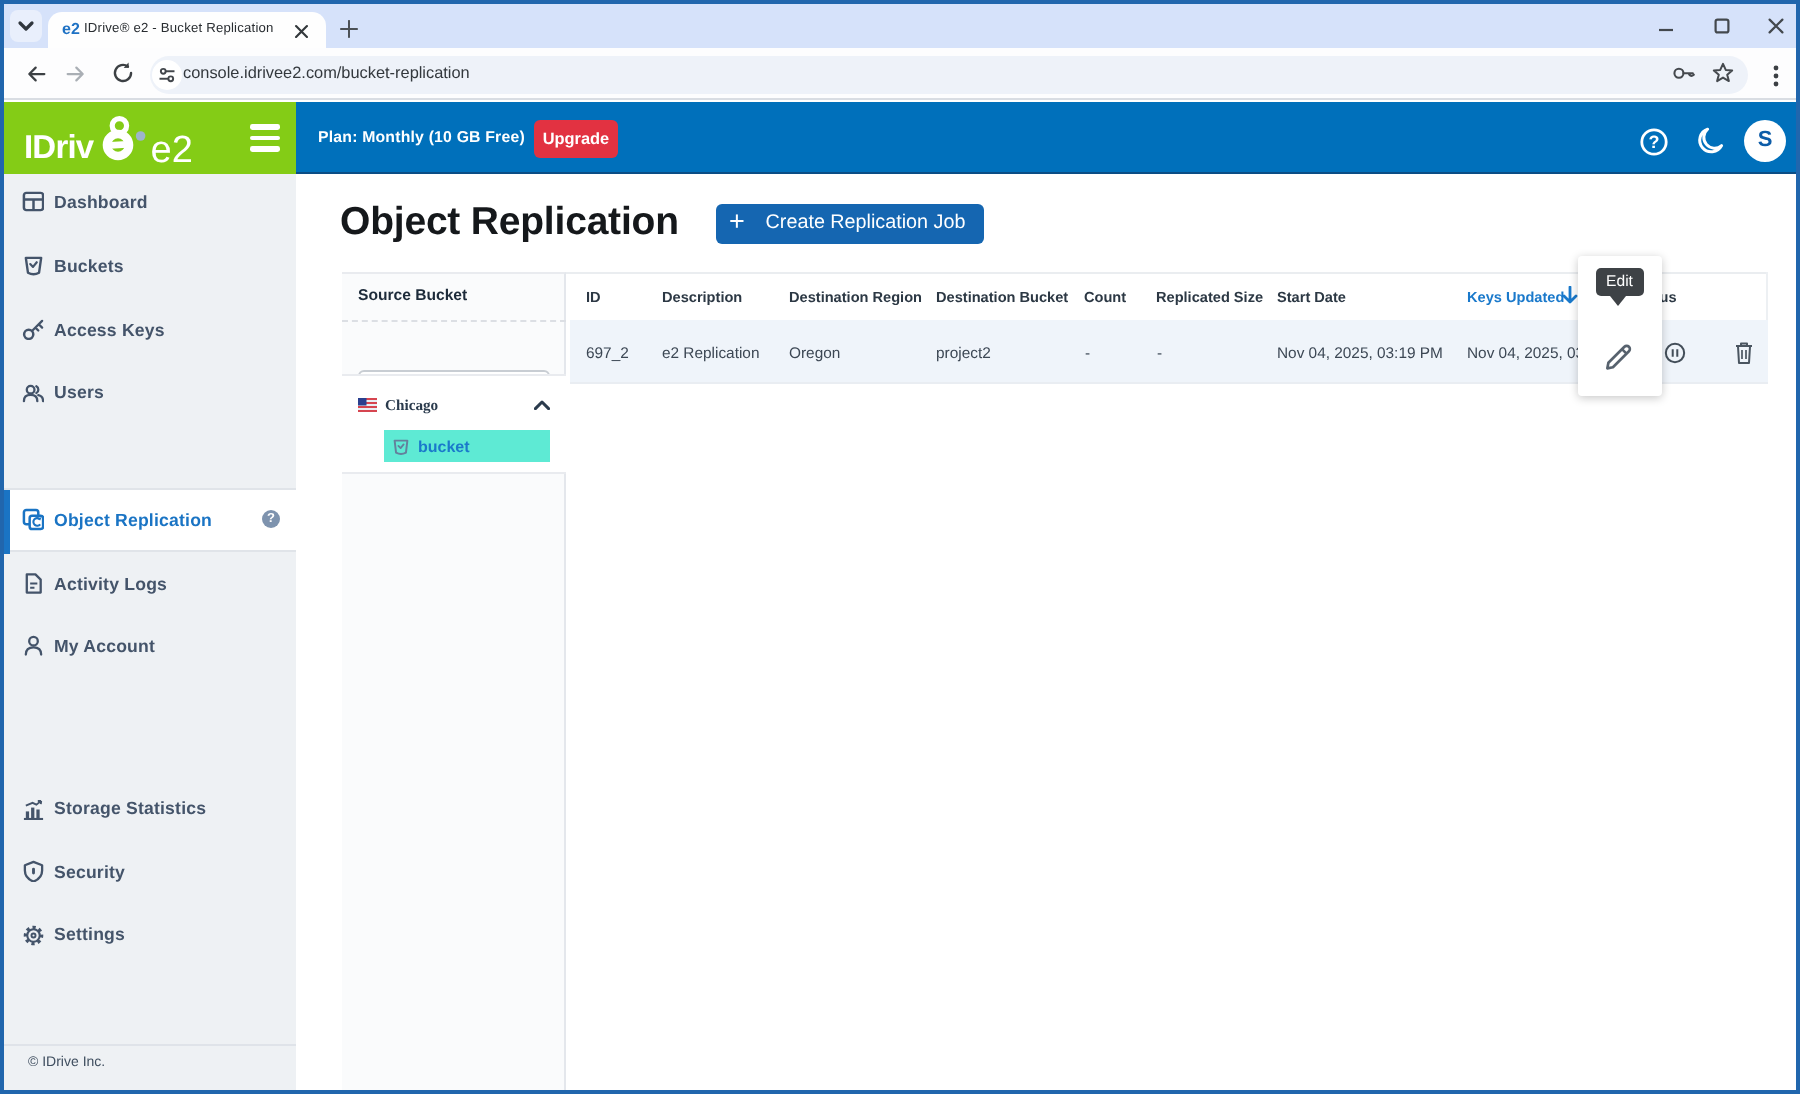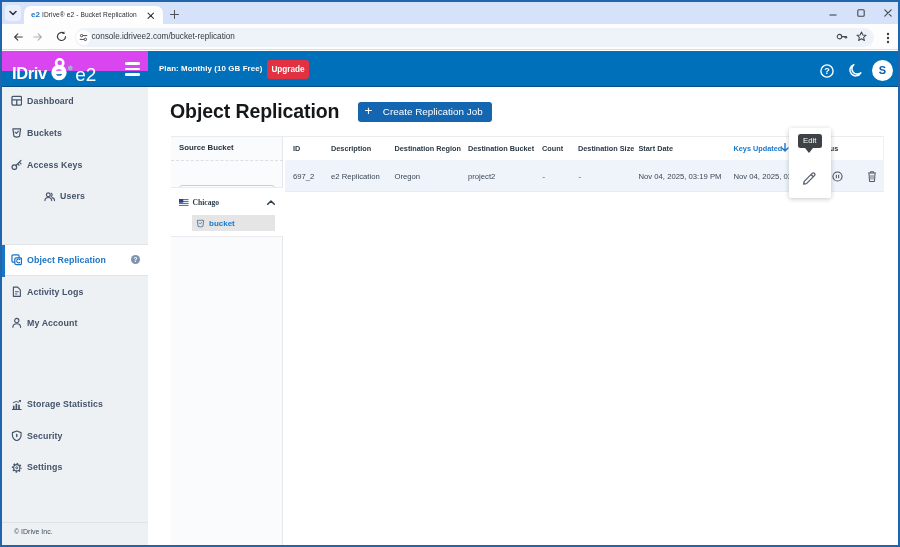--- a/index.html
+++ b/index.html
@@ -17,21 +17,21 @@
 #chev-btn { top:2.5px; left:2.5px; width:16px; height:16px; background:#e9effc; border-radius:4px; }
 #tab { top:4px; left:22px; width:139px; height:18px; background:#fefefe; border-radius:7px 7px 0 0; }
 #tab-fav { left:7px; top:3.5px; font-size:8px; font-weight:bold; color:#1f72c4;}
 #tab-title { left:18px; top:4.5px; font-size:6.6px; color:#292d31; letter-spacing:0.1px; }
 
 #toolbar { top:24px; left:2px; width:896px; height:26px; background:#fdfdfe; border-bottom:1px solid #d9dde3; }
 #omnibox { top:3.5px; left:72.5px; width:799px; height:19px; background:#eef2f9; border-radius:10px; }
 #urltext { left:17px; top:4.5px; font-size:8.2px; color:#33383d; }
 
 #topbar { top:51px; left:2px; width:896px; height:36px; background:#0070bb; border-bottom:1px solid #0b4d85; }
-#topbar-left { top:0; left:0; width:146px; height:20px; background:#d946ef; }
+#topbar-left { top:0; left:0; width:146px; height:36px; background:#84cc16; }
 #logo { left:10px; top:6px; }
 #burger { left:123px; top:11px; width:15px; height:14px; }
 .bbar { position:absolute; left:0; width:15px; height:2.6px; background:#fff; border-radius:1.2px;}
 #plan { left:157px; top:0; height:36px; line-height:36px; color:#fff; font-size:7.9px; font-weight:600; letter-spacing:0.1px;}
 #upgrade { left:265px; top:9px; width:42px; height:19px; background:#e23241; border-radius:3px; color:#fff; font-size:8.2px; font-weight:600; text-align:center; line-height:19px; }
 #avatar { left:870px; top:8.5px; width:21px; height:21px; background:#fff; border-radius:50%; color:#0d5ca8; font-weight:bold; font-size:11px; text-align:center; line-height:21px;}
 
 #sidebar { top:87px; left:2px; width:146px; height:458px; background:#eef1f4; }
 .sitem { position:absolute; left:0; width:162px; height:31.7px; }
 .sicon { position:absolute; left:8.5px; top:50%; margin-top:-5.8px; width:11.5px; height:11.5px;}
@@ -46,21 +46,21 @@
 #h1 { left:22px; top:13px; font-size:19.5px; font-weight:bold; color:#15181b; letter-spacing:-0.1px;}
 #create-btn { left:209.5px; top:14.5px; width:134.5px; height:20.5px; background:#1566b1; border-radius:3px; color:#fff; text-align:center; line-height:20.5px; font-size:9.9px; }
 
 #panel-col { left:23px; top:49px; width:112px; height:409px; background:#fafbfc; border-top:1px solid #e9ebef; border-right:1px solid #e4e7ec;}
 #src-hdr { left:8px; top:6px; font-size:7.8px; font-weight:bold; color:#1d2b3a;}
 #src-dash { left:0px; top:23px; width:112px; height:0; border-top:1px dashed #dcdfe4;}
 #searchbox { left:7.5px; top:28px; width:96px; height:16.5px; background:#fff; border:1px solid #c8cdd3; border-radius:3px;margin-top:20px;}
 #search-ph { left:7px; top:4px; font-size:7.5px; color:#99a1aa;}
 #listbox { left:0; top:50px; width:112px; height:50px; background:#fff; border-top:1px solid #e9ebef; border-bottom:1px solid #e9ebef;}
 #chi-label { left:21.5px; top:10px; font-size:7.6px; font-weight:700; color:#2b3b4d;font-family:Liberation Serif, serif;}
-#bucket-row { left:20.5px; top:27px; width:83px; height:15.5px; background:#e5e5e5;text-align:center; }
+#bucket-row { left:20.5px; top:27px; width:83px; height:15.5px; background:#5eead4;text-align:center; }
 #bucket-label { left:17.5px; top:3.5px; font-size:8px; font-weight:700; color:#1a79cb;}
 
 .th { position:absolute; top:56.5px; font-size:7.3px; font-weight:bold; color:#2c3844; }
 #trow { left:136.5px; top:73px; width:599px; height:32px; background:#eff4fa; border-bottom:1px solid #e9edf2;}
 .td { position:absolute; top:11.5px; font-size:7.7px; color:#3c4754; }
 
 #hoverbox { left:788.5px; top:127.5px; width:42px; height:70.5px; background:#fff; border-radius:2px; box-shadow:0 1px 5px rgba(0,0,0,0.22); z-index:30;padding-left:16px;}
 #tooltip { left:9.5px; top:6px; width:23.5px; height:14px; background:#3e4246; border-radius:2.5px; color:#fff; font-size:7.8px; text-align:center; line-height:14px;}
 #tooltip-caret { left:16.5px; top:20px; width:0; height:0; border-left:4.5px solid transparent; border-right:4.5px solid transparent; border-top:5px solid #3e4246;}
 </style>
@@ -177,21 +177,21 @@
         </svg>
       <span class="slabel">Buckets</span>
     </div>
     <div class="sitem" style="top:61.8px;">
       <svg class="sicon" viewBox="0 0 24 24">
           <circle cx="7" cy="17" r="4.8" stroke="#44546a" stroke-width="2.6" fill="none"></circle>
           <path d="M10.4 13.6 L21 3 M17.5 6.5 L21 10 M14 10 L17 13" stroke="#44546a" stroke-width="2.4" fill="none" stroke-linecap="round"></path>
         </svg>
       <span class="slabel">Access Keys</span>
     </div>
-    <div class="sitem" style="top:93.5px;margin-left:33px;">
+    <div class="sitem" style="top:93.5px;">
       <svg class="sicon" viewBox="0 0 24 24">
           <circle cx="9" cy="8" r="4" stroke="#44546a" stroke-width="2.4" fill="none"></circle>
           <path d="M2 20 Q2 13.5 9 13.5 Q16 13.5 16 20" stroke="#44546a" stroke-width="2.4" fill="none" stroke-linecap="round"></path>
           <path d="M15 4.5 A4 4 0 0 1 15 11.5 M17 13.8 Q22 14.8 22 20" stroke="#44546a" stroke-width="2.4" fill="none" stroke-linecap="round"></path>
         </svg>
       <span class="slabel">Users</span>
     </div>
     <div class="sitem" style="top:157px;">
       <svg class="sicon" viewBox="0 0 24 24">
           <rect x="2" y="2" width="15" height="15" rx="2.5" stroke="#1a74c4" stroke-width="2.6" fill="none"></rect>
@@ -282,21 +282,21 @@
       </div>
     </div>
 
     <div class="abs" style="left:135px;top:49px;width:600.5px;height:1px;background:#eaedf0;"></div>
     <div class="abs" style="left:735px;top:49px;width:1px;height:56px;background:#edf0f3;"></div>
     <span class="th" style="left:145px;">ID</span>
     <span class="th" style="left:183px;">Description</span>
     <span class="th" style="left:246.5px;">Destination Region</span>
     <span class="th" style="left:320px;">Destination Bucket</span>
     <span class="th" style="left:394px;">Count</span>
-    <span class="th" style="left:430px;">Destination Size</span>
+    <span class="th" style="left:430px;">Replicated Size</span>
     <span class="th" style="left:490.5px;">Start Date</span>
     <span class="th" style="left:585.5px;color:#1a79cb;">Keys Updated</span>
     <svg class="abs" style="left:632.5px;top:56px;" width="8" height="9" viewBox="0 0 8 9">
         <path d="M4 0.5 V7.5 M1 5 L4 8 L7 5" stroke="#1a79cb" stroke-width="1.4" fill="none" stroke-linecap="round" stroke-linejoin="round"></path>
       </svg>
     <span class="th" style="left:668px;">Status</span>
     <div class="abs" id="trow">
       <span class="td" style="left:8.5px;">697_2</span>
       <span class="td" style="left:46.5px;">e2 Replication</span>
       <span class="td" style="left:110px;">Oregon</span>

